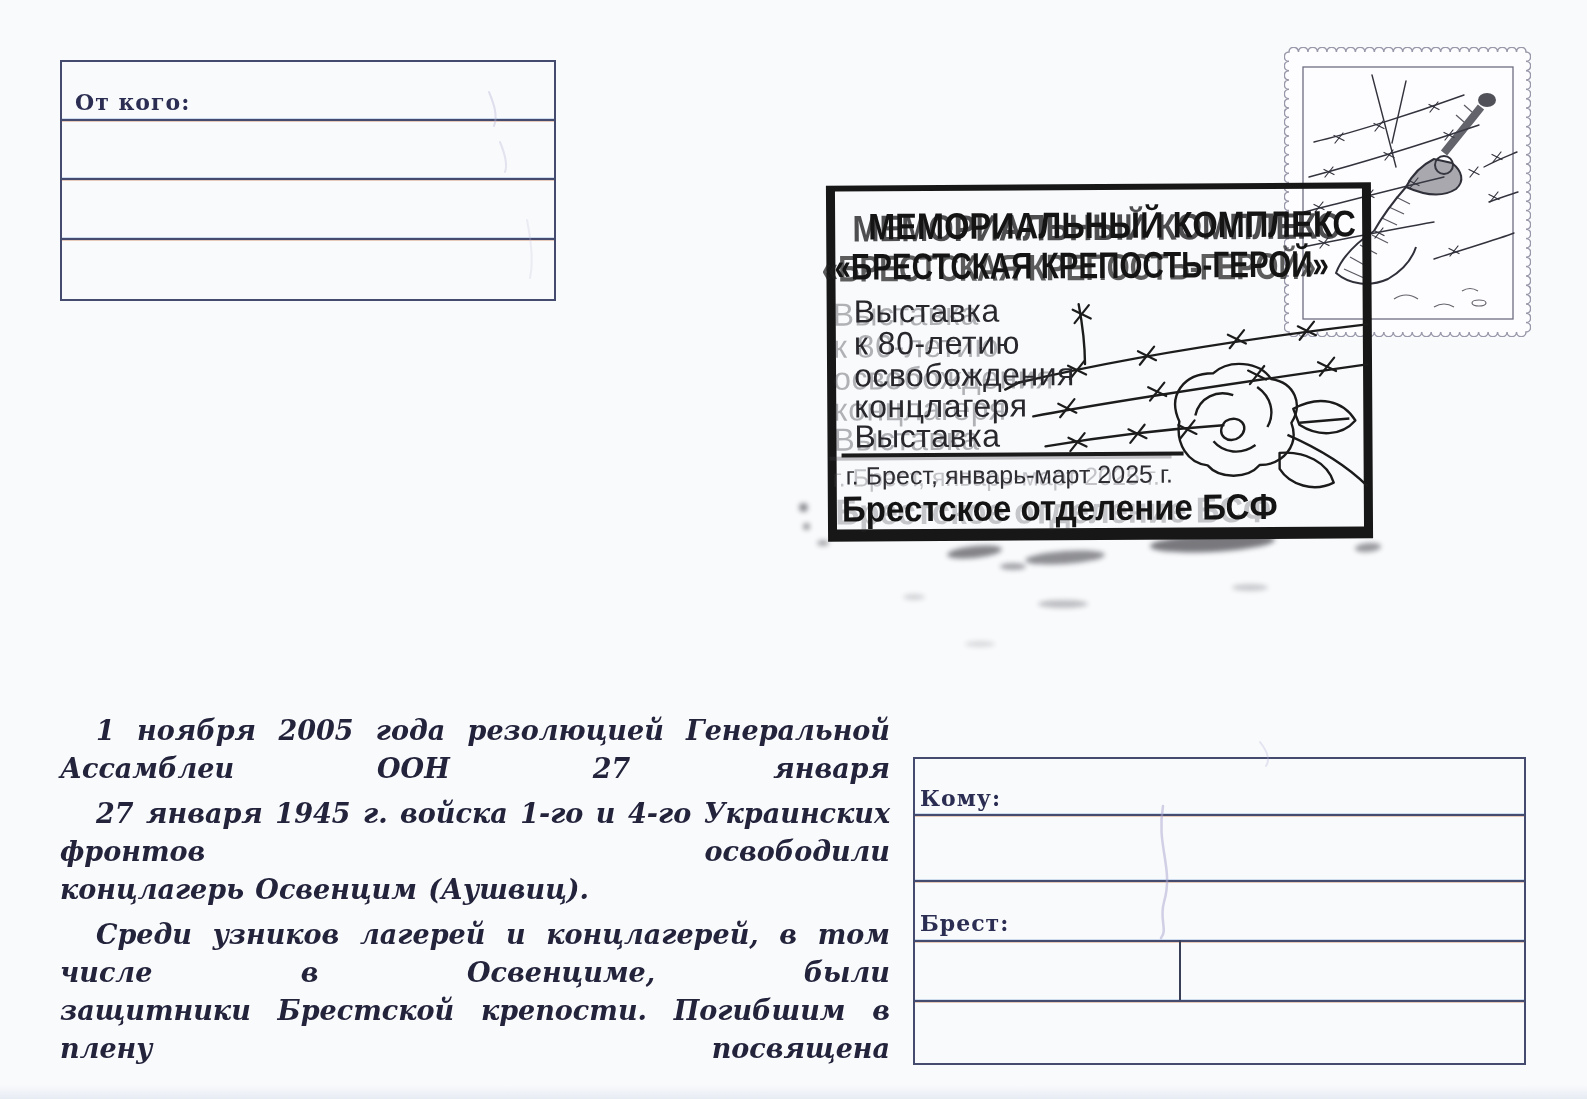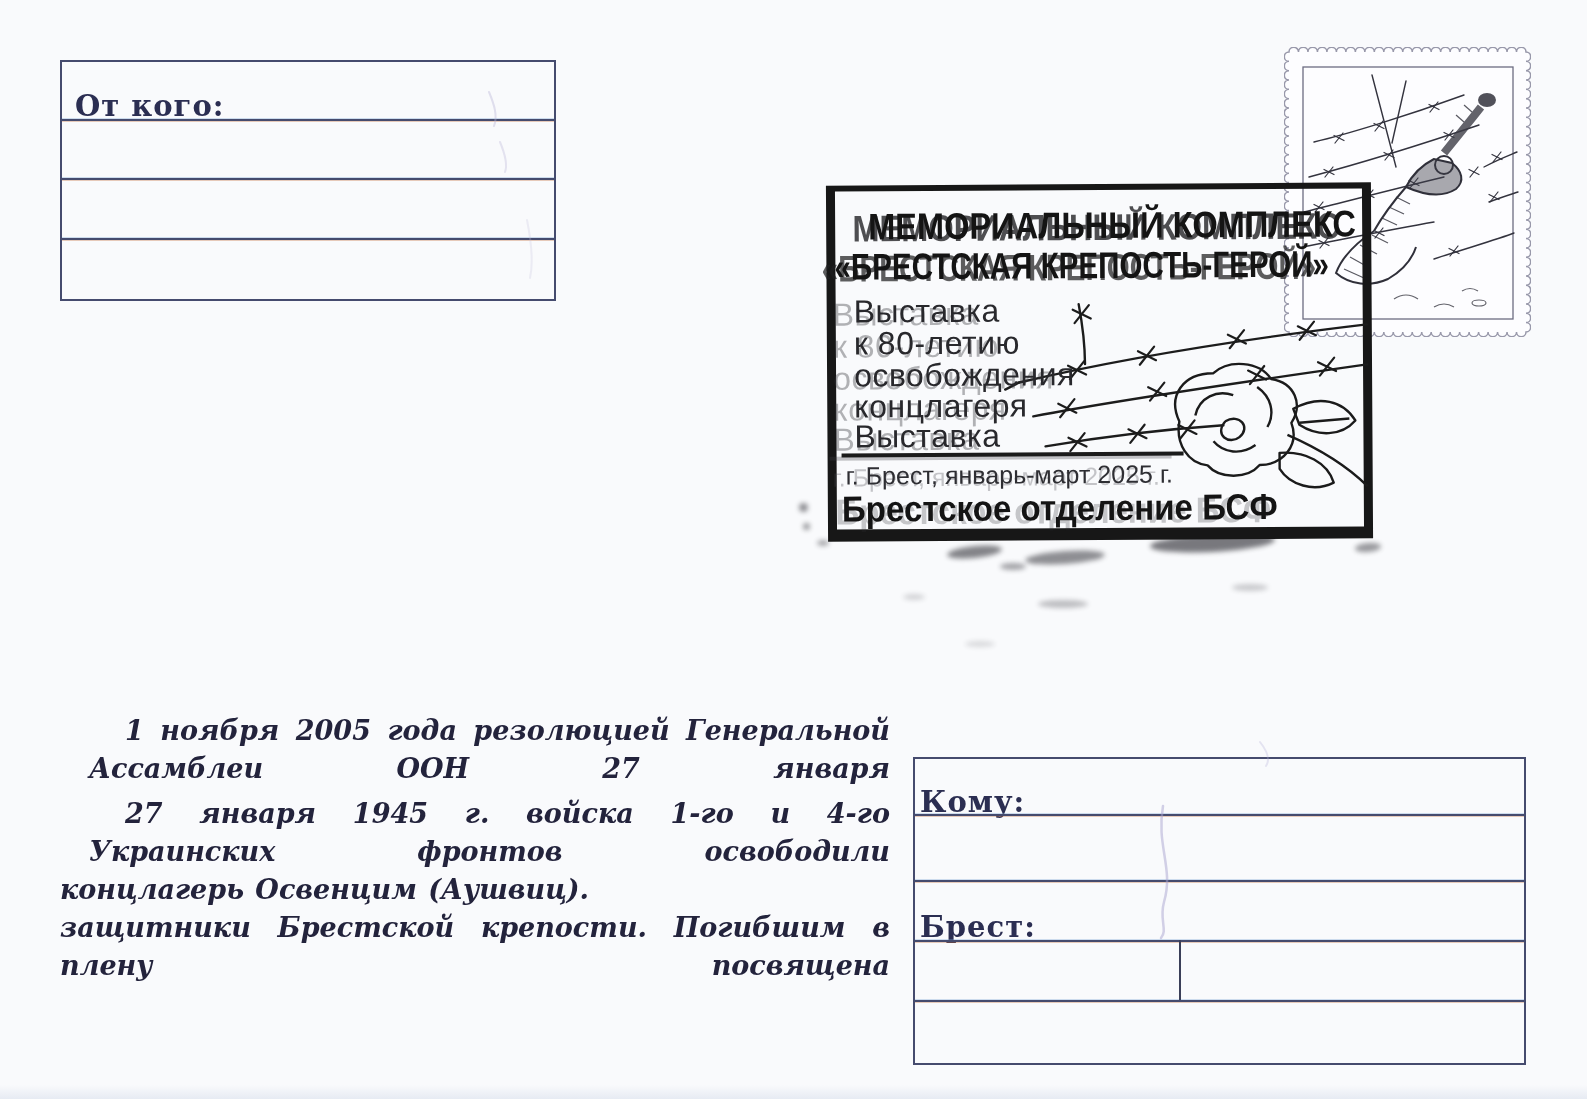--- a/index.html
+++ b/index.html
@@ -9,21 +9,21 @@
         background:linear-gradient(to bottom, rgba(215,222,235,0), rgba(215,222,235,.55));pointer-events:none;}
 
   
   .field-box{position:absolute;border:2px solid #454b6e;background:transparent;}
   .sender-box{left:60px;top:60px;width:492px;height:237px;}
   .addr-box{left:913px;top:757px;width:609px;height:304px;}
   .hline{position:absolute;left:0;right:0;height:2px;background:#454b6e;
          box-shadow:0 1px 0 rgba(196,110,60,.35), 0 -1px 0 rgba(120,160,210,.35);}
   .vline{position:absolute;width:2px;background:#3a3f58;}
   .box-label{position:absolute;font-family:"DejaVu Serif", serif;font-weight:700;
-             font-size:29px;color:#2b2e52;letter-spacing:1px;}
+             font-size:22px;color:#2b2e52;letter-spacing:1px;}
 
   
   .stamp{position:absolute;left:1284px;top:47px;width:247px;height:290px;z-index:3;}
   .stamp svg{display:block;width:100%;height:100%;}
 
   
   .cachet{position:absolute;left:827px;top:184px;width:545px;height:356px;z-index:5;
           transform:rotate(-0.35deg);}
   .cachet-frame{position:absolute;inset:0;border-style:solid;border-color:#171717;
           border-width:6px 9px 12px 9px;}
@@ -45,21 +45,21 @@
 
   
   .blob{position:absolute;background:#23232a;border-radius:50%;filter:blur(2.5px);z-index:4;}
 
   
   .memorial{position:absolute;left:60px;top:712px;width:830px;z-index:2;
             font-family:"DejaVu Serif", serif;font-style:italic;font-weight:600;
             font-size:27px;line-height:38px;color:#23233c;word-spacing:2px;}
   .ml{text-align:justify;}
   .ml.j{text-align-last:justify;}
-  .ml.ind{text-indent:36px;margin-left:29px;}
+  .ml.ind{text-indent:36px;}
   .ml.pgap{margin-top:7px;}
 
   .decor{position:absolute;inset:0;z-index:6;pointer-events:none;}
 </style>
 </head>
 <body>
 
 <div class="page">
 
   <div class="field-box sender-box">
@@ -183,20 +183,21 @@
   <div class="blob" style="left:1355px;top:543px;width:26px;height:9px;opacity:.45;transform:rotate(-5deg);"></div>
   <div class="blob" style="left:965px;top:641px;width:30px;height:6px;opacity:.15;"></div>
   <div class="blob" style="left:799px;top:503px;width:9px;height:9px;opacity:.5;"></div>
   <div class="blob" style="left:803px;top:523px;width:7px;height:7px;opacity:.45;"></div>
   <div class="blob" style="left:817px;top:540px;width:12px;height:6px;opacity:.4;"></div>
 
   <div class="memorial">
     <div class="ml j ind">1 ноября 2005 года резолюцией Генеральной Ассамблеи ООН 27 января</div>
     <div class="ml j ind pgap">27 января 1945 г. войска 1-го и 4-го Украинских фронтов освободили</div>
     <div class="ml">концлагерь Освенцим (Аушвиц).</div>
+    <div class="ml j ind pgap">Среди узников лагерей и концлагерей, в том числе в Освенциме, были</div>
     <div class="ml j">защитники Брестской крепости. Погибшим в плену посвящена</div>
 
   </div>
 
   <div class="field-box addr-box">
     <div class="box-label" style="left:5px;top:26px;">Кому:</div>
     <div class="box-label" style="left:5px;top:151px;">Брест:</div>
     <div class="hline" style="top:55px;"></div>
     <div class="hline" style="top:121px;"></div>
     <div class="hline" style="top:181px;"></div>

